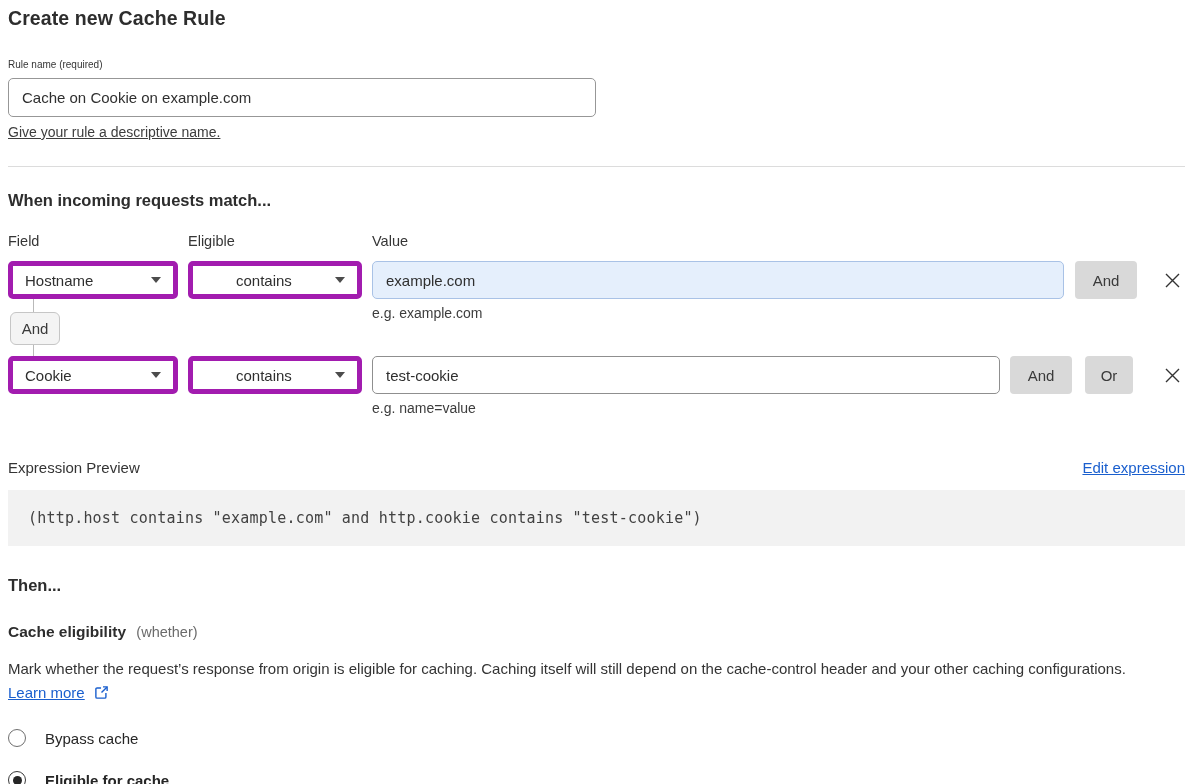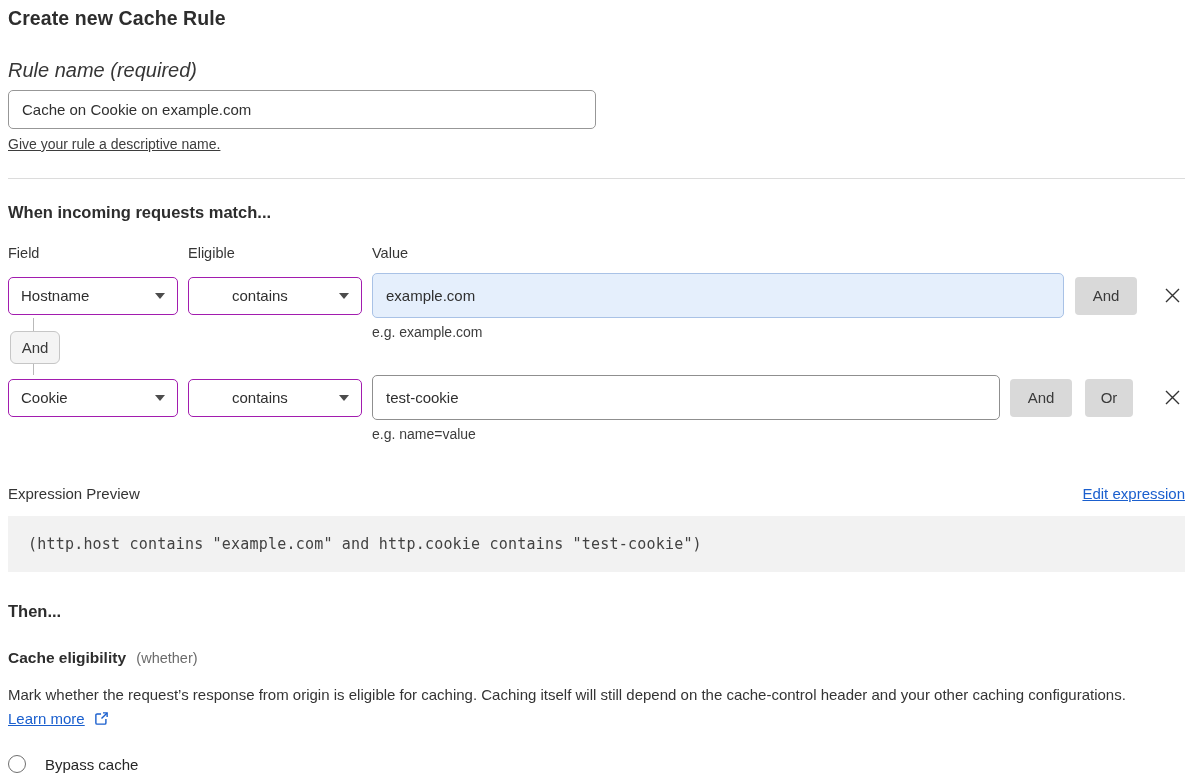--- a/index.html
+++ b/index.html
@@ -9,57 +9,57 @@
     font-family: "Liberation Sans", sans-serif;
     color: #313131; font-size: 15px;
   }
   .container { padding: 0 15px 0 8px; width: 1200px; }
 
   .page-title {
     font-size: 19.5px; font-weight: 700; color: #2d2d2d;
     margin: 7px 0 0 0; letter-spacing: 0.1px;
   }
 
-  .field-label { margin-top: 29px; font-size: 20px; color: #363636; font-style: italic; }
+  .field-label { margin-top: 29px; font-size: 10px; color: #363636; }
   .text-input {
     margin-top: 8px; width: 588px; height: 39px;
     border: 1px solid #979797; border-radius: 5px;
     padding: 0 13px; font-size: 15px; color: #2f2f2f;
     font-family: "Liberation Sans", sans-serif; background: #fff;
     outline: none; display: block;
   }
   .helper-text { margin-top: 7px; font-size: 14px; color: #3d3d3d; text-decoration: underline; }
 
   .divider { border: none; border-top: 1px solid #dcdcdc; margin: 26px 0 0 0; }
 
   .section-heading { font-size: 16.5px; font-weight: 700; color: #2d2d2d; margin-top: 24px; }
 
   .col-labels { display: flex; margin-top: 23px; font-size: 14.5px; color: #363636; }
   .col-label-field { width: 180px; }
   .col-label-operator { width: 184px; }
 
   .match-row { display: flex; align-items: center; margin-top: 12px; }
   .select-box {
     width: 170px; height: 38px; background: #fff;
-    border: 1px solid #a21caf; border-radius: 5px;
+    border: 5px solid #a21caf; border-radius: 5px;
     display: flex; align-items: center; justify-content: space-between;
     padding: 0 12px; cursor: pointer; color: #2f2f2f; font-size: 15px;
     flex-shrink: 0;
   }
   .select-box.operator { width: 174px; }
   .select-box + .select-box, .select-box + .value-input { margin-left: 10px; }
   .chevron {
     width: 0; height: 0; border-left: 5px solid transparent;
     border-right: 5px solid transparent; border-top: 6px solid #4c4c4c;
     margin-left: 8px; flex-shrink: 0;
   }
   .select-box.operator { margin-left: 10px; padding-left: 43px; }
 
   .value-input {
-    height: 45px; border: 1px solid #8f8f8f; border-radius: 5px;
+    height: 38px; border: 1px solid #8f8f8f; border-radius: 5px;
     padding: 0 13px; font-size: 15px; color: #2f2f2f;
     font-family: "Liberation Sans", sans-serif; background: #fff; outline: none;
     margin-left: 10px; flex-shrink: 0;
   }
   .value-input.highlight { background: #e5effc; border-color: #a9c2e6; }
   .row1-value { width: 692px; }
   .row2-value { width: 628px; }
 
   .logic-btn {
     height: 38px; background: #d9d9d9; border: none; border-radius: 4px;

